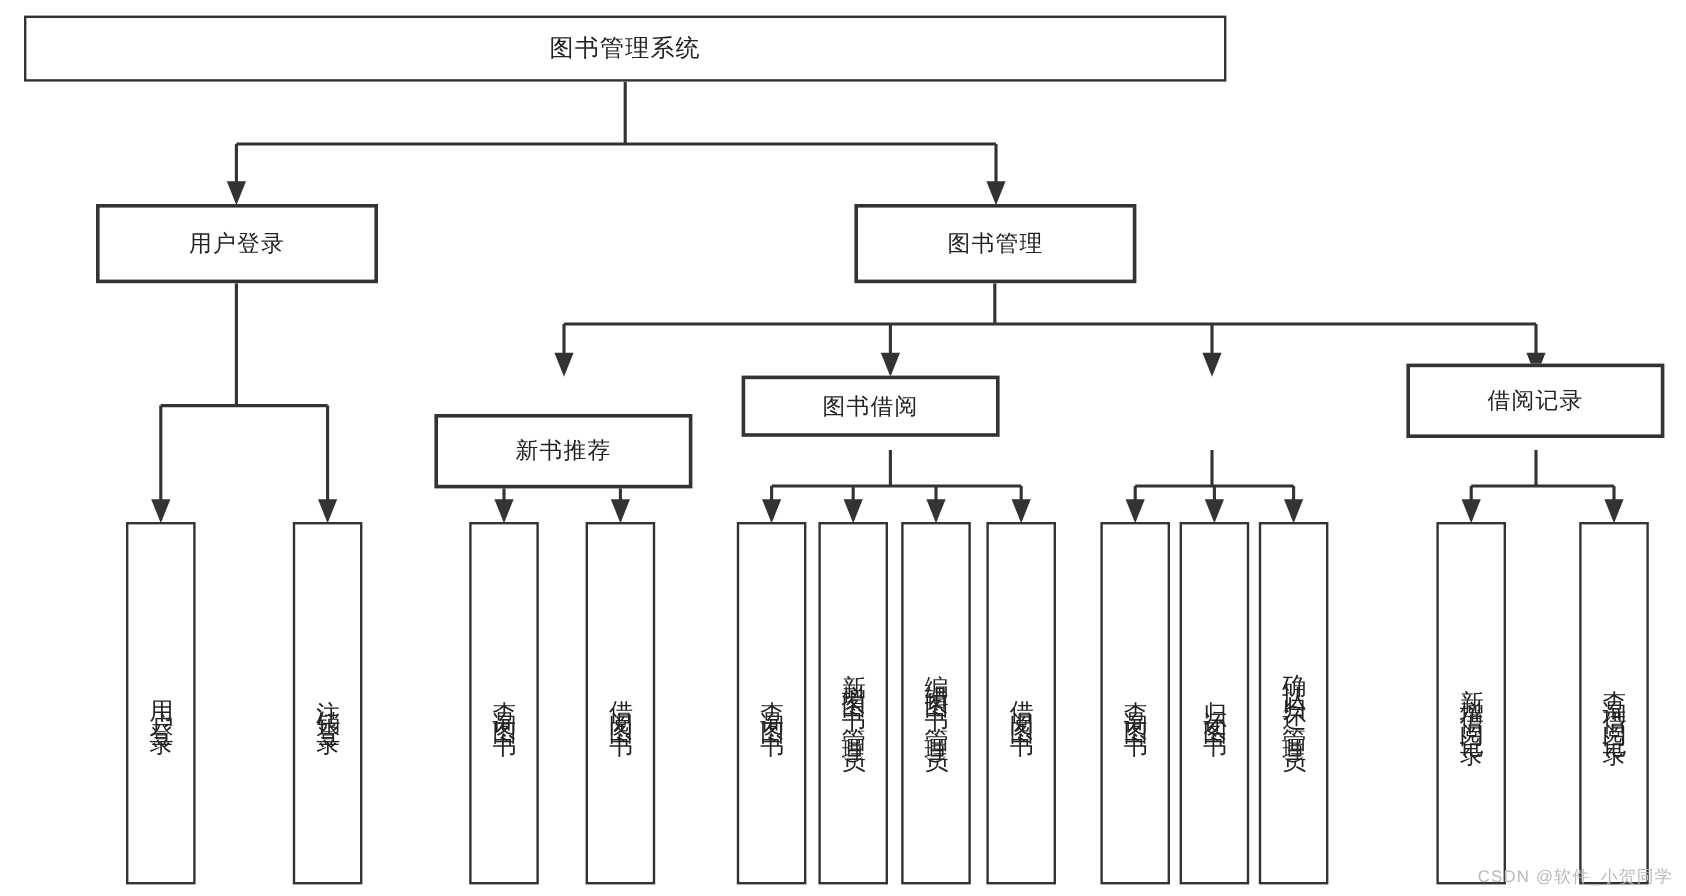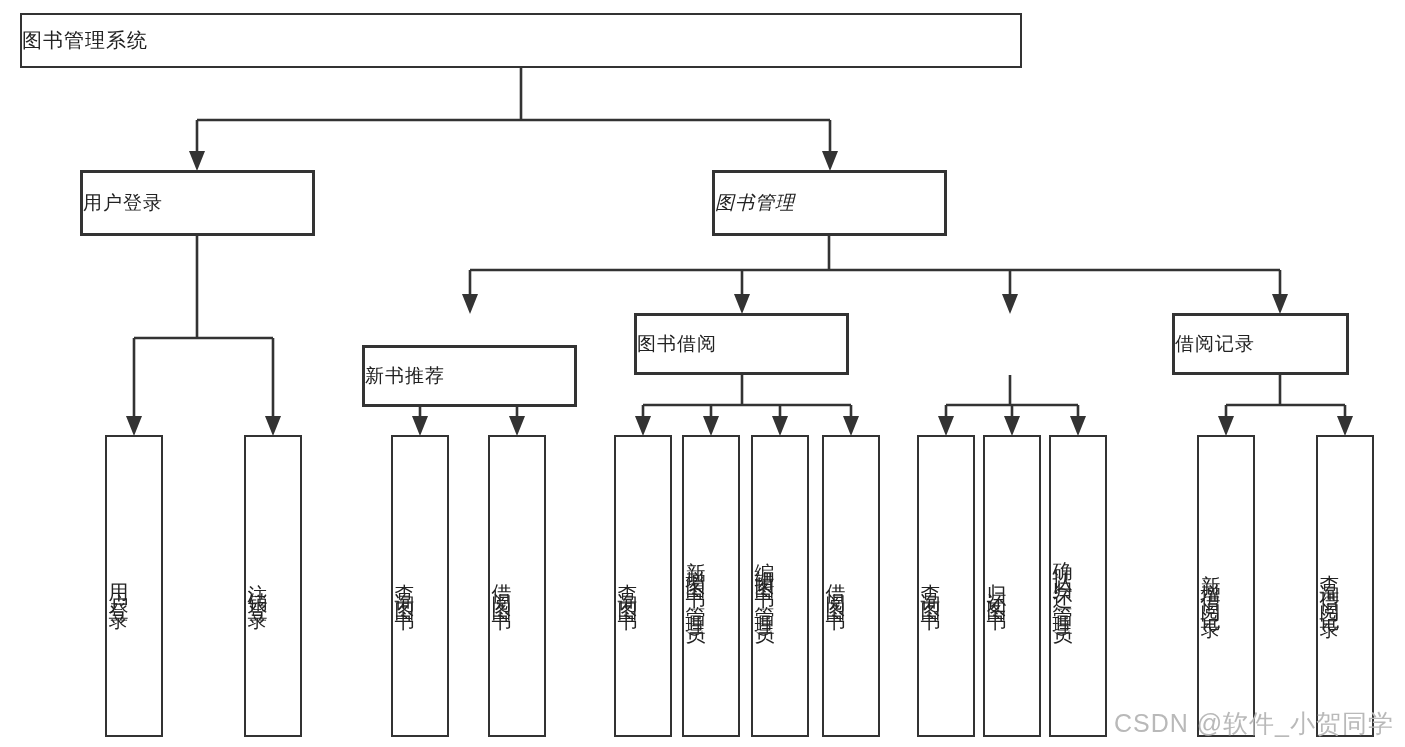--- a/index.html
+++ b/index.html
@@ -17,63 +17,64 @@
     width: 1405px; height: 747px;
   }
   .node {
     position: absolute;
     box-sizing: border-box;
     background: #ffffff;
     border: 2px solid #333333;
     color: #222222;
     display: flex;
     align-items: center;
+    justify-content: center;
     text-align: center;
   }
   .node.mid { border-width: 3px; }
   .node.h { font-size: 19px; letter-spacing: 1px; }
   .node.root { font-size: 20px; }
   .node.v span {
     writing-mode: vertical-rl;
     text-orientation: mixed;
     font-size: 20px;
     letter-spacing: 9px;
     line-height: 1.2;
     white-space: nowrap;
   }
   
   .n-root  { left: 20px;   top: 13px;  width: 1002px; height: 55px; }
   
   .n-l1-0  { left: 80px;   top: 170px; width: 235px;  height: 66px; }
-  .n-l1-1  { left: 712px;  top: 170px; width: 235px;  height: 66px; font-style: italic; }
+  .n-l1-1  { left: 712px;  top: 170px; width: 235px;  height: 66px; }
   
   .n-l2-0  { left: 362px;  top: 313px; width: 215px;  height: 62px; margin-top: 32px; }
-  .n-l2-1  { left: 634px;  top: 313px; width: 215px;  height: 62px; }
+  .n-l2-1  { left: 618px;  top: 313px; width: 215px;  height: 51px; }
   .n-l2-2  { left: 903px;  top: 313px; width: 215px;  height: 62px; }
-  .n-l2-3  { left: 1172px; top: 313px; width: 177px;  height: 62px; }
+  .n-l2-3  { left: 1172px; top: 303px; width: 215px;  height: 62px; }
   
   .leaf    { top: 435px; width: 58px; height: 302px; }
   .n-lf-0  { left: 105px; }
   .n-lf-1  { left: 244px; }
   .n-lf-2  { left: 391px; }
   .n-lf-3  { left: 488px; }
   .n-lf-4  { left: 614px; }
   .n-lf-5  { left: 682px; }
   .n-lf-6  { left: 751px; }
   .n-lf-7  { left: 822px; }
   .n-lf-8  { left: 917px; }
   .n-lf-9  { left: 983px; }
   .n-lf-10 { left: 1049px; }
   .n-lf-11 { left: 1197px; }
   .n-lf-12 { left: 1316px; }
   .watermark {
     position: absolute;
     right: 11px;
     bottom: 7px;
-    font-size: 25px;
+    font-size: 14px;
     color: #b9b9b9;
     letter-spacing: 1px;
   }
 </style>
 </head>
 <body>
 
 <div class="canvas">
 
   <svg class="connectors" width="1405" height="747" viewBox="0 0 1405 747" aria-hidden="true">

